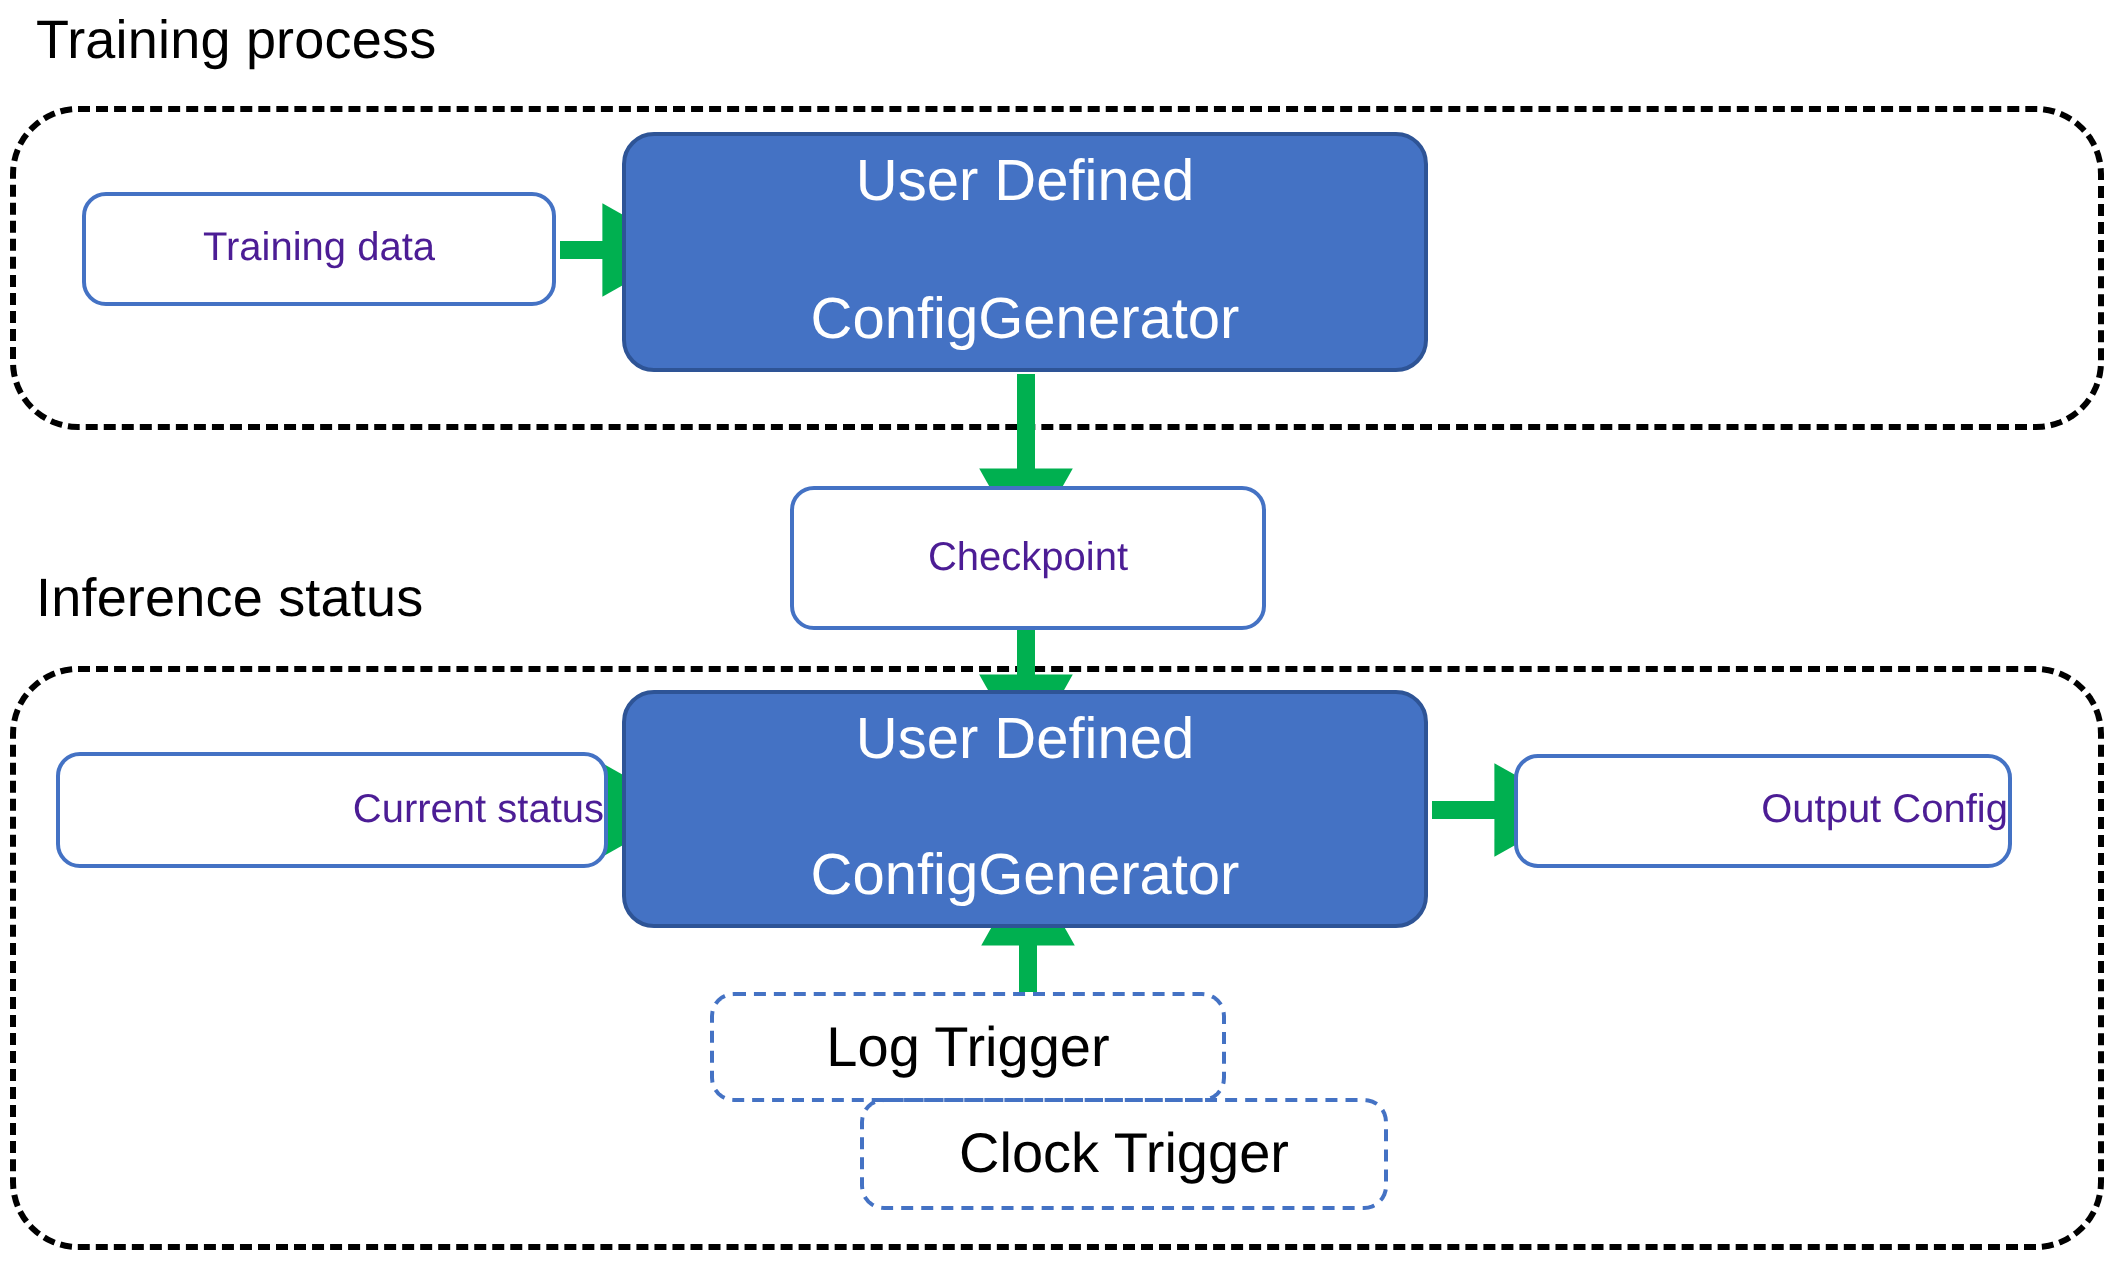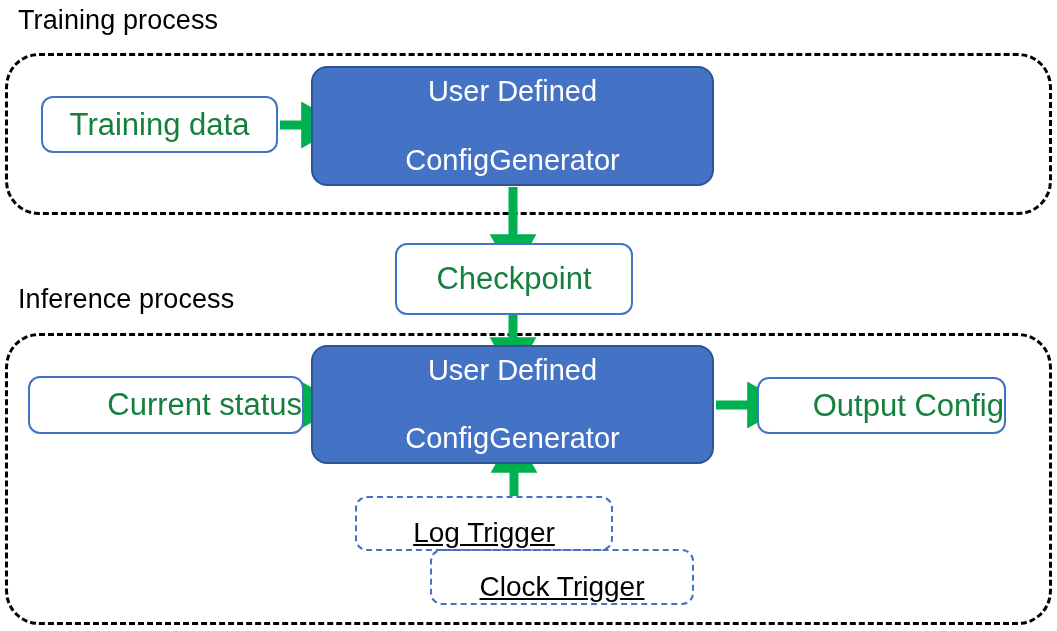--- a/index.html
+++ b/index.html
@@ -54,22 +54,22 @@
 
   
   .plain-box {
     position: absolute;
     border: 2px solid #4472C4;
     border-radius: 12px;
     background: #ffffff;
     display: flex;
     align-items: center;
     justify-content: center;
-    font-size: 31px;
-    color: #15803d;
+    font-size: 20px;
+    color: #4c1d95;
     white-space: nowrap;
   }
   #box-training-data { left: 41px;  top: 96px;  width: 237px; height: 57px; }
   #box-checkpoint    { left: 395px; top: 243px; width: 238px; height: 72px; }
   #box-current-status{ left: 28px;  top: 376px; width: 276px; height: 58px; justify-content: flex-end; }
   #box-output-config { left: 757px; top: 377px; width: 249px; height: 57px; justify-content: flex-end; }
 
   
   .blue-box {
     position: absolute;
@@ -90,46 +90,45 @@
   #box-infer-generator { left: 311px; top: 345px; width: 403px; height: 119px; }
   .blue-box .line { display: block; }
 
   
   .trigger-box {
     position: absolute;
     border: 2px dashed #4472C4;
     border-radius: 12px;
     background: transparent;
     display: flex;
-    align-items: flex-end;
+    align-items: center;
     justify-content: center;
     font-size: 28px;
     color: #000000;
     white-space: nowrap;
-    text-decoration: underline;
   }
   #box-log-trigger   { left: 355px; top: 496px; width: 258px; height: 55px; }
   #box-clock-trigger { left: 430px; top: 549px; width: 264px; height: 56px; }
 
   
   #arrow-layer {
     position: absolute;
     left: 0; top: 0;
     width: 1057px; height: 631px;
     pointer-events: none;
   }
 </style>
 </head>
 <body>
 
 <div id="canvas">
 
   <div class="group-label" id="label-training">Training process</div>
 
-  <div class="group-label" id="label-inference">Inference process</div>
+  <div class="group-label" id="label-inference">Inference status</div>
 
   <div class="dashed-container" id="container-training"></div>
   <div class="dashed-container" id="container-inference"></div>
 
   <svg id="arrow-layer" viewBox="0 0 1057 631" width="1057" height="631" xmlns="http://www.w3.org/2000/svg">
     <defs>
       <marker id="ah-r" markerWidth="6" markerHeight="6" refX="0.2" refY="3" orient="auto" markerUnits="strokeWidth">
         <path d="M0,0.4 L0,5.6 L4.6,3 z" fill="#00B050"></path>
       </marker>
     </defs>

